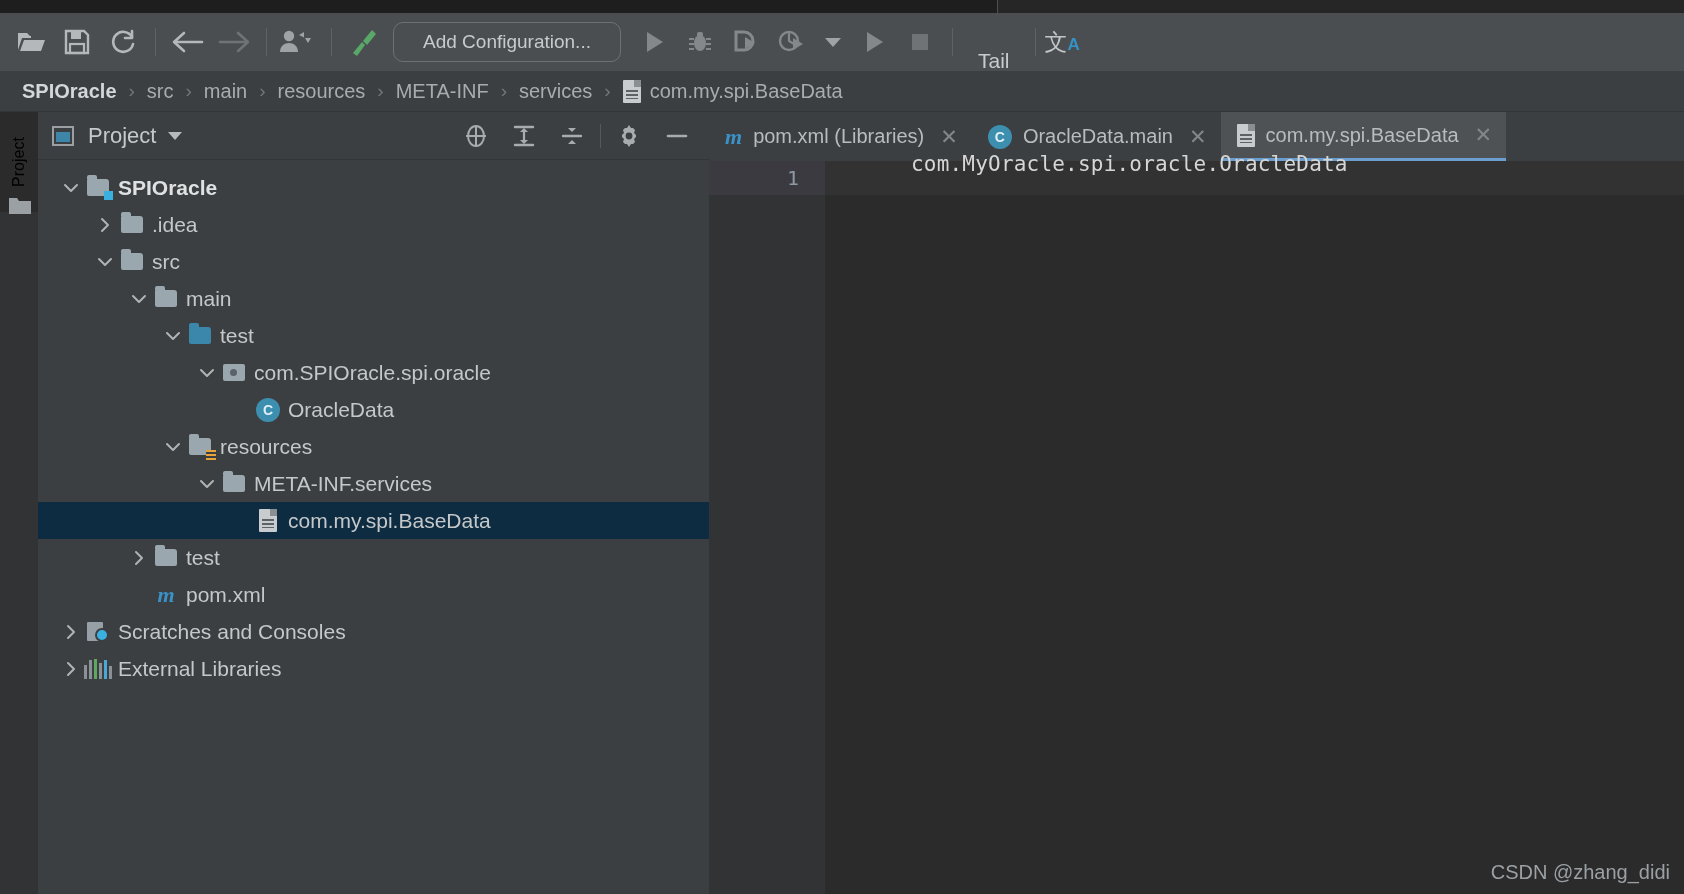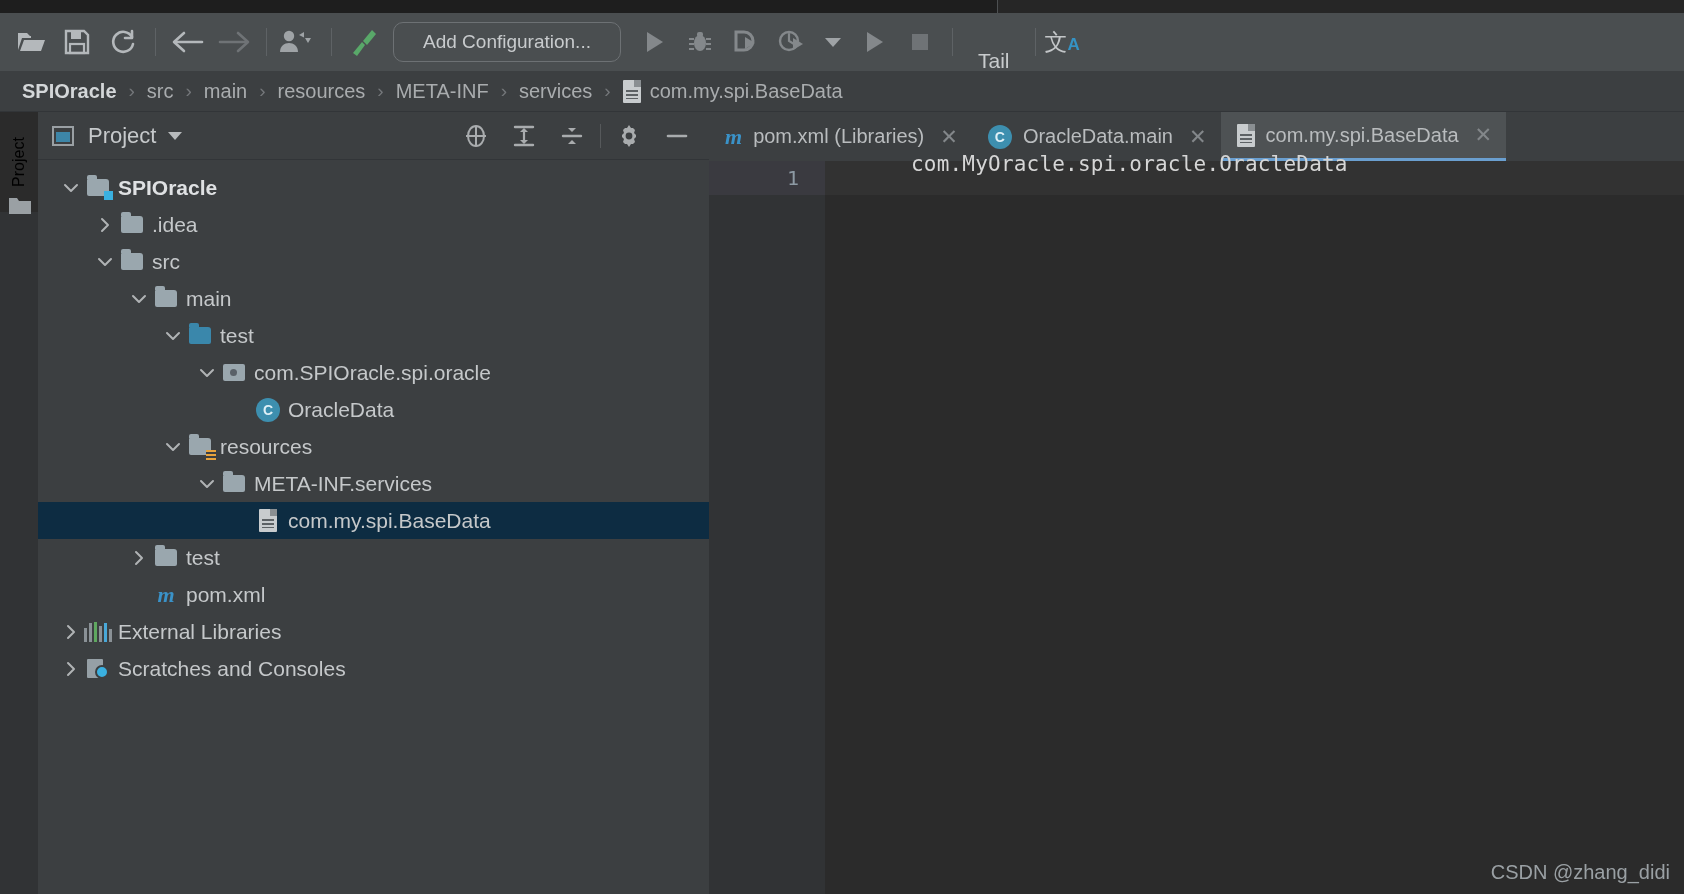--- a/index.html
+++ b/index.html
@@ -445,46 +445,46 @@
           <span class="tlabel">pom.xml</span>
         </div>
         <div class="trow">
           <span style="display:inline-block;width:20px;flex:0 0 auto"></span>
           <span class="twist">
             <svg width="16" height="16" viewBox="0 0 16 16">
               <path d="M5 2l6 6-6 6" fill="none" stroke="#b0b3b5" stroke-width="2" stroke-linecap="round" stroke-linejoin="round"></path>
             </svg>
           </span>
           <span class="tico">
+            <span class="scr-ico">
+              <span class="pg"></span>
+              <span class="cl"></span>
+            </span>
+          </span>
+          <span class="tlabel">Scratches and Consoles</span>
+        </div>
+        <div class="trow">
+          <span style="display:inline-block;width:20px;flex:0 0 auto"></span>
+          <span class="twist">
+            <svg width="16" height="16" viewBox="0 0 16 16">
+              <path d="M5 2l6 6-6 6" fill="none" stroke="#b0b3b5" stroke-width="2" stroke-linecap="round" stroke-linejoin="round"></path>
+            </svg>
+          </span>
+          <span class="tico">
             <span class="lib-ico">
               <i style="height:14px;background:#8a9196"></i>
               <i style="height:19px;background:#8a9196"></i>
               <i style="height:20px;background:#5fa860"></i>
               <i style="height:16px;background:#8a9196"></i>
               <i style="height:19px;background:#49a8d8"></i>
               <i style="height:13px;background:#8a9196"></i>
             </span>
           </span>
           <span class="tlabel">External Libraries</span>
         </div>
-        <div class="trow">
-          <span style="display:inline-block;width:20px;flex:0 0 auto"></span>
-          <span class="twist">
-            <svg width="16" height="16" viewBox="0 0 16 16">
-              <path d="M5 2l6 6-6 6" fill="none" stroke="#b0b3b5" stroke-width="2" stroke-linecap="round" stroke-linejoin="round"></path>
-            </svg>
-          </span>
-          <span class="tico">
-            <span class="scr-ico">
-              <span class="pg"></span>
-              <span class="cl"></span>
-            </span>
-          </span>
-          <span class="tlabel">Scratches and Consoles</span>
-        </div>
       </div>
   </div>
 
   <div class="editor">
     <div class="tabbar" id="tabbar">
         <div class="etab">
           <span class="m-ico">m</span>
           <span>pom.xml (Libraries)</span>
           <span class="close">✕</span>
         </div>

